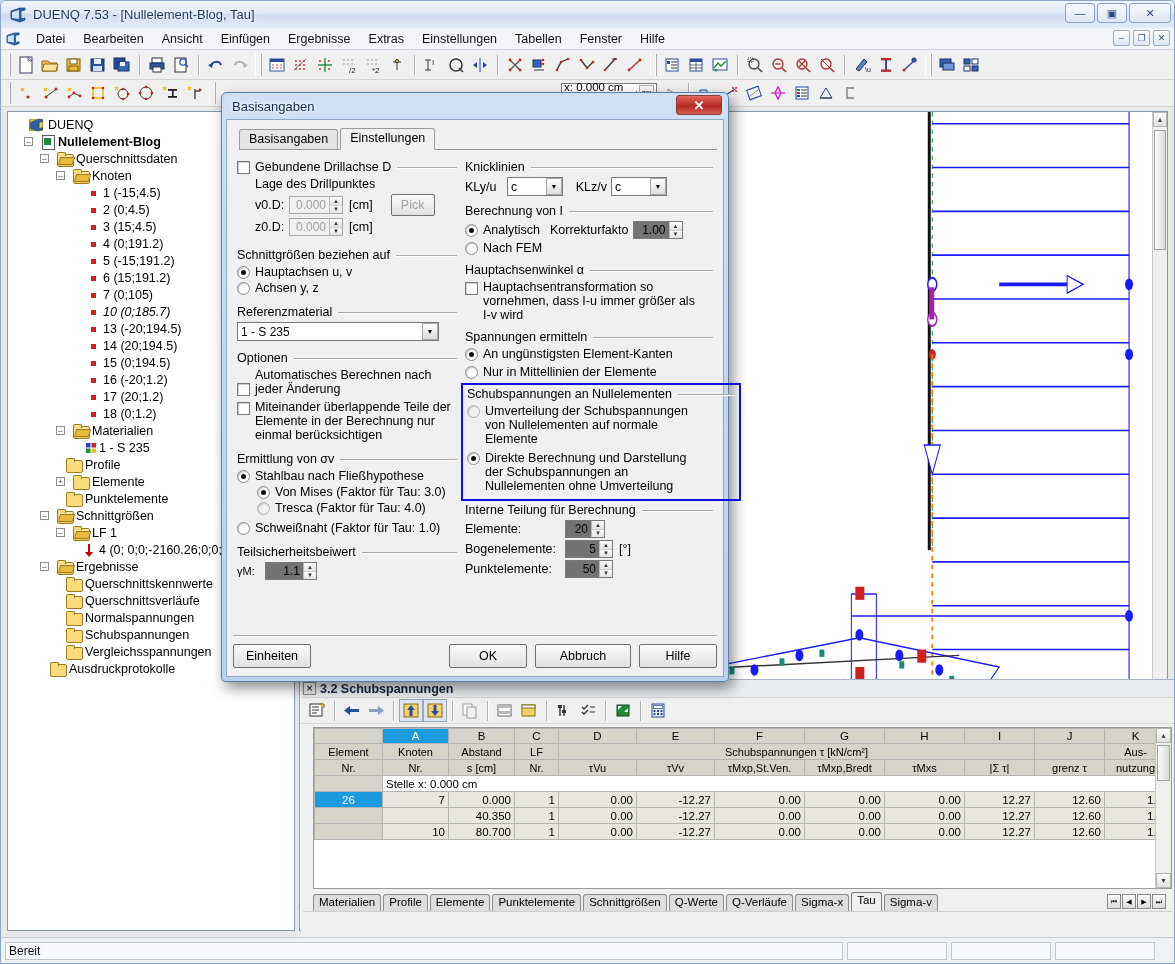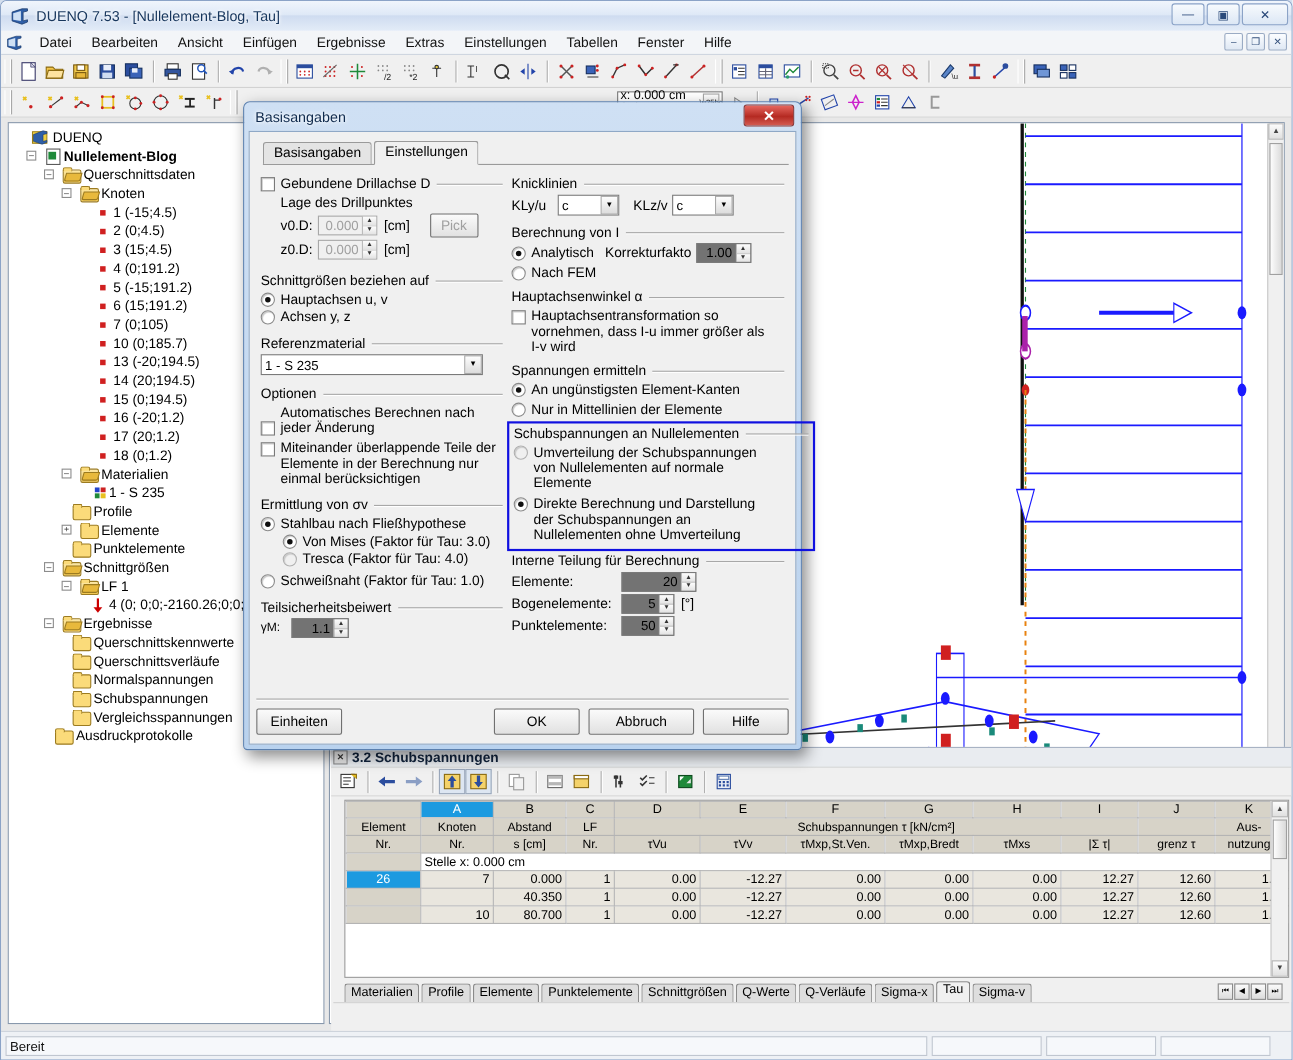--- a/index.html
+++ b/index.html
@@ -782,21 +782,21 @@
               <span class="lbl">5 (-15;191.2)</span>
             </div>
             <div class="tnode" style="padding-left: 74px;">
               <span class="ico-node"></span>
               <span class="lbl">6 (15;191.2)</span>
             </div>
             <div class="tnode" style="padding-left: 74px;">
               <span class="ico-node"></span>
               <span class="lbl">7 (0;105)</span>
             </div>
-            <div class="tnode" style="padding-left: 74px;">
+            <div class="tnode" style="padding-left: 74px; font-style: italic;">
               <span class="ico-node"></span>
               <span class="lbl">10 (0;185.7)</span>
             </div>
             <div class="tnode" style="padding-left: 74px;">
               <span class="ico-node"></span>
               <span class="lbl">13 (-20;194.5)</span>
             </div>
             <div class="tnode" style="padding-left: 74px;">
               <span class="ico-node"></span>
               <span class="lbl">14 (20;194.5)</span>
@@ -1484,21 +1484,21 @@
             <span style="line-height:14px;width:222px">Direkte Berechnung und Darstellung der Schubspannungen an Nullelementen ohne Umverteilung</span>
           </div>
         </div>
 
         <div class="gtitle" style="margin-top:2px">
           <span>Interne Teilung für Berechnung</span>
           <span class="line"></span>
         </div>
         <div class="row">
           <span style="width:100px">Elemente:</span>
-          <span class="spin" style="width:68px">
+          <span class="spin" style="width:40px">
             <span class="val" style="flex:1">20</span>
             <span class="ar">
                 <div>▲</div>
                 <div>▼</div>
               </span>
           </span>
         </div>
         <div class="row">
           <span style="width:100px">Bogenelemente:</span>
           <span class="spin" style="width:48px">

